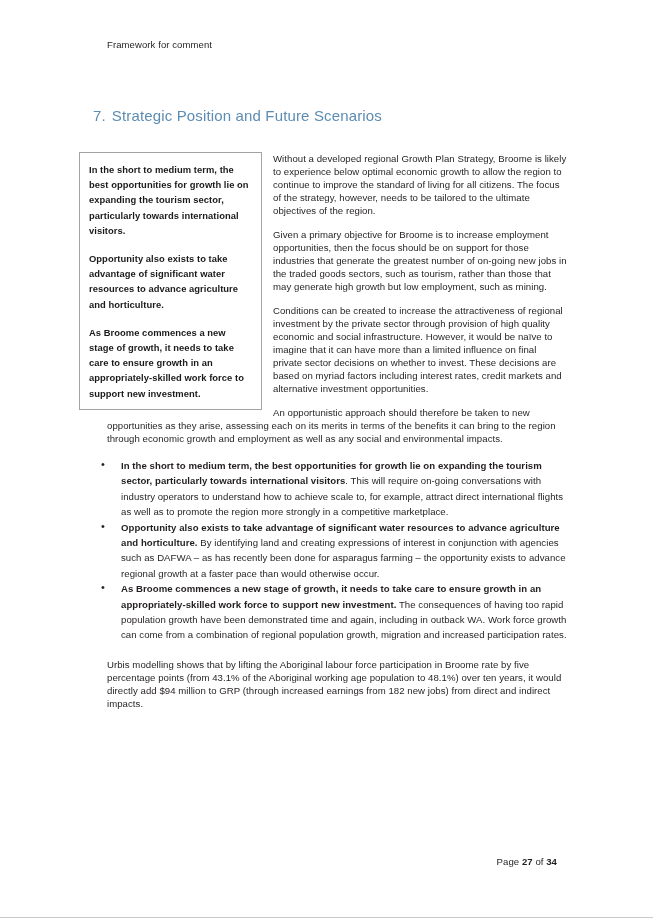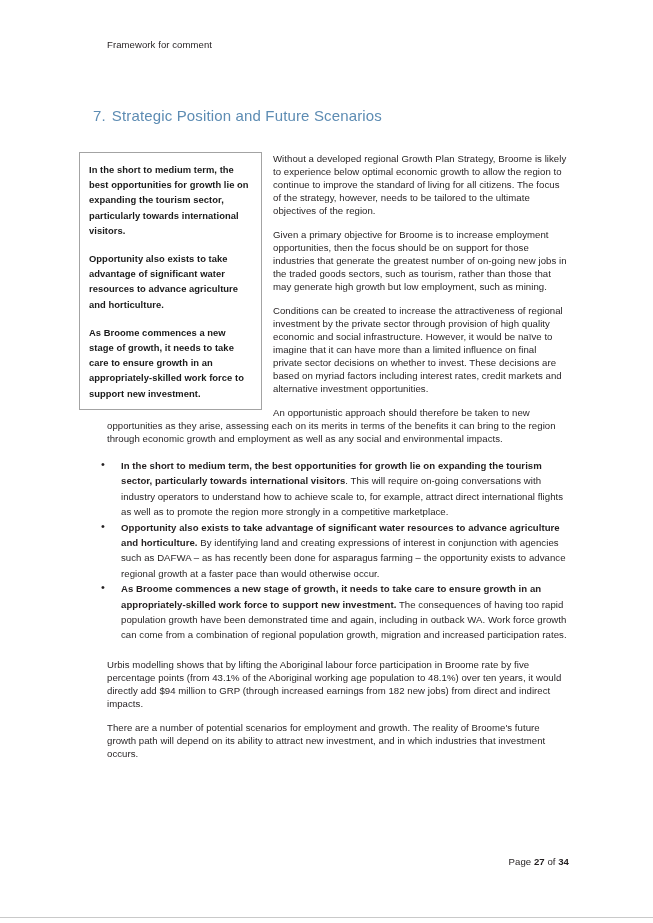--- a/index.html
+++ b/index.html
@@ -112,21 +112,21 @@
     font-size: 11px;
     color: #231f20;
   }
   .bullets b { font-weight: bold; }
 
   .tail { clear: both; }
   .tail .spacer { height: 15px; }
 
   .footer {
     position: absolute;
-    right: 84px;
+    right: 96px;
     top: 855px;
     font-size: 9.6px;
     line-height: 14px;
     color: #231f20;
     letter-spacing: .05px;
     white-space: nowrap;
   }
   .footer b { font-weight: bold; }
 </style>
 </head>
@@ -155,21 +155,20 @@
 
     <ul class="bullets">
       <li><b>In the short to medium term, the best opportunities for growth lie on expanding the tourism sector, particularly towards international visitors</b><span>. This will require on-going conversations with industry operators to understand how to achieve scale to, for example, attract direct international flights as well as to promote the region more strongly in a competitive marketplace.</span></li>
       <li><b>Opportunity also exists to take advantage of significant water resources to advance agriculture and horticulture.</b><span> By identifying land and creating expressions of interest in conjunction with agencies such as DAFWA – as has recently been done for asparagus farming – the opportunity exists to advance regional growth at a faster pace than would otherwise occur.</span></li>
       <li><b>As Broome commences a new stage of growth, it needs to take care to ensure growth in an appropriately-skilled work force to support new investment.</b><span> The consequences of having too rapid population growth have been demonstrated time and again, including in outback WA. Work force growth can come from a combination of regional population growth, migration and increased participation rates.</span></li>
     </ul>
 
     <div class="tail">
       <div class="spacer"></div>
       <p class="body">Urbis modelling shows that by lifting the Aboriginal labour force participation in Broome rate by five percentage points (from 43.1% of the Aboriginal working age population to 48.1%) over ten years, it would directly add $94 million to GRP (through increased earnings from 182 new jobs) from direct and indirect impacts.</p>
-      <p class="body">There are a number of potential scenarios for employment and growth. The reality of Broome's future growth path will depend on its ability to attract new investment, and in which industries that investment occurs.</p>
     </div>
 
   </div>
 
   <div class="footer">
     <span>Page </span><b>27</b><span> of </span><b>34</b>
   </div>
 
   <div class="page-edge-line"></div>
 

